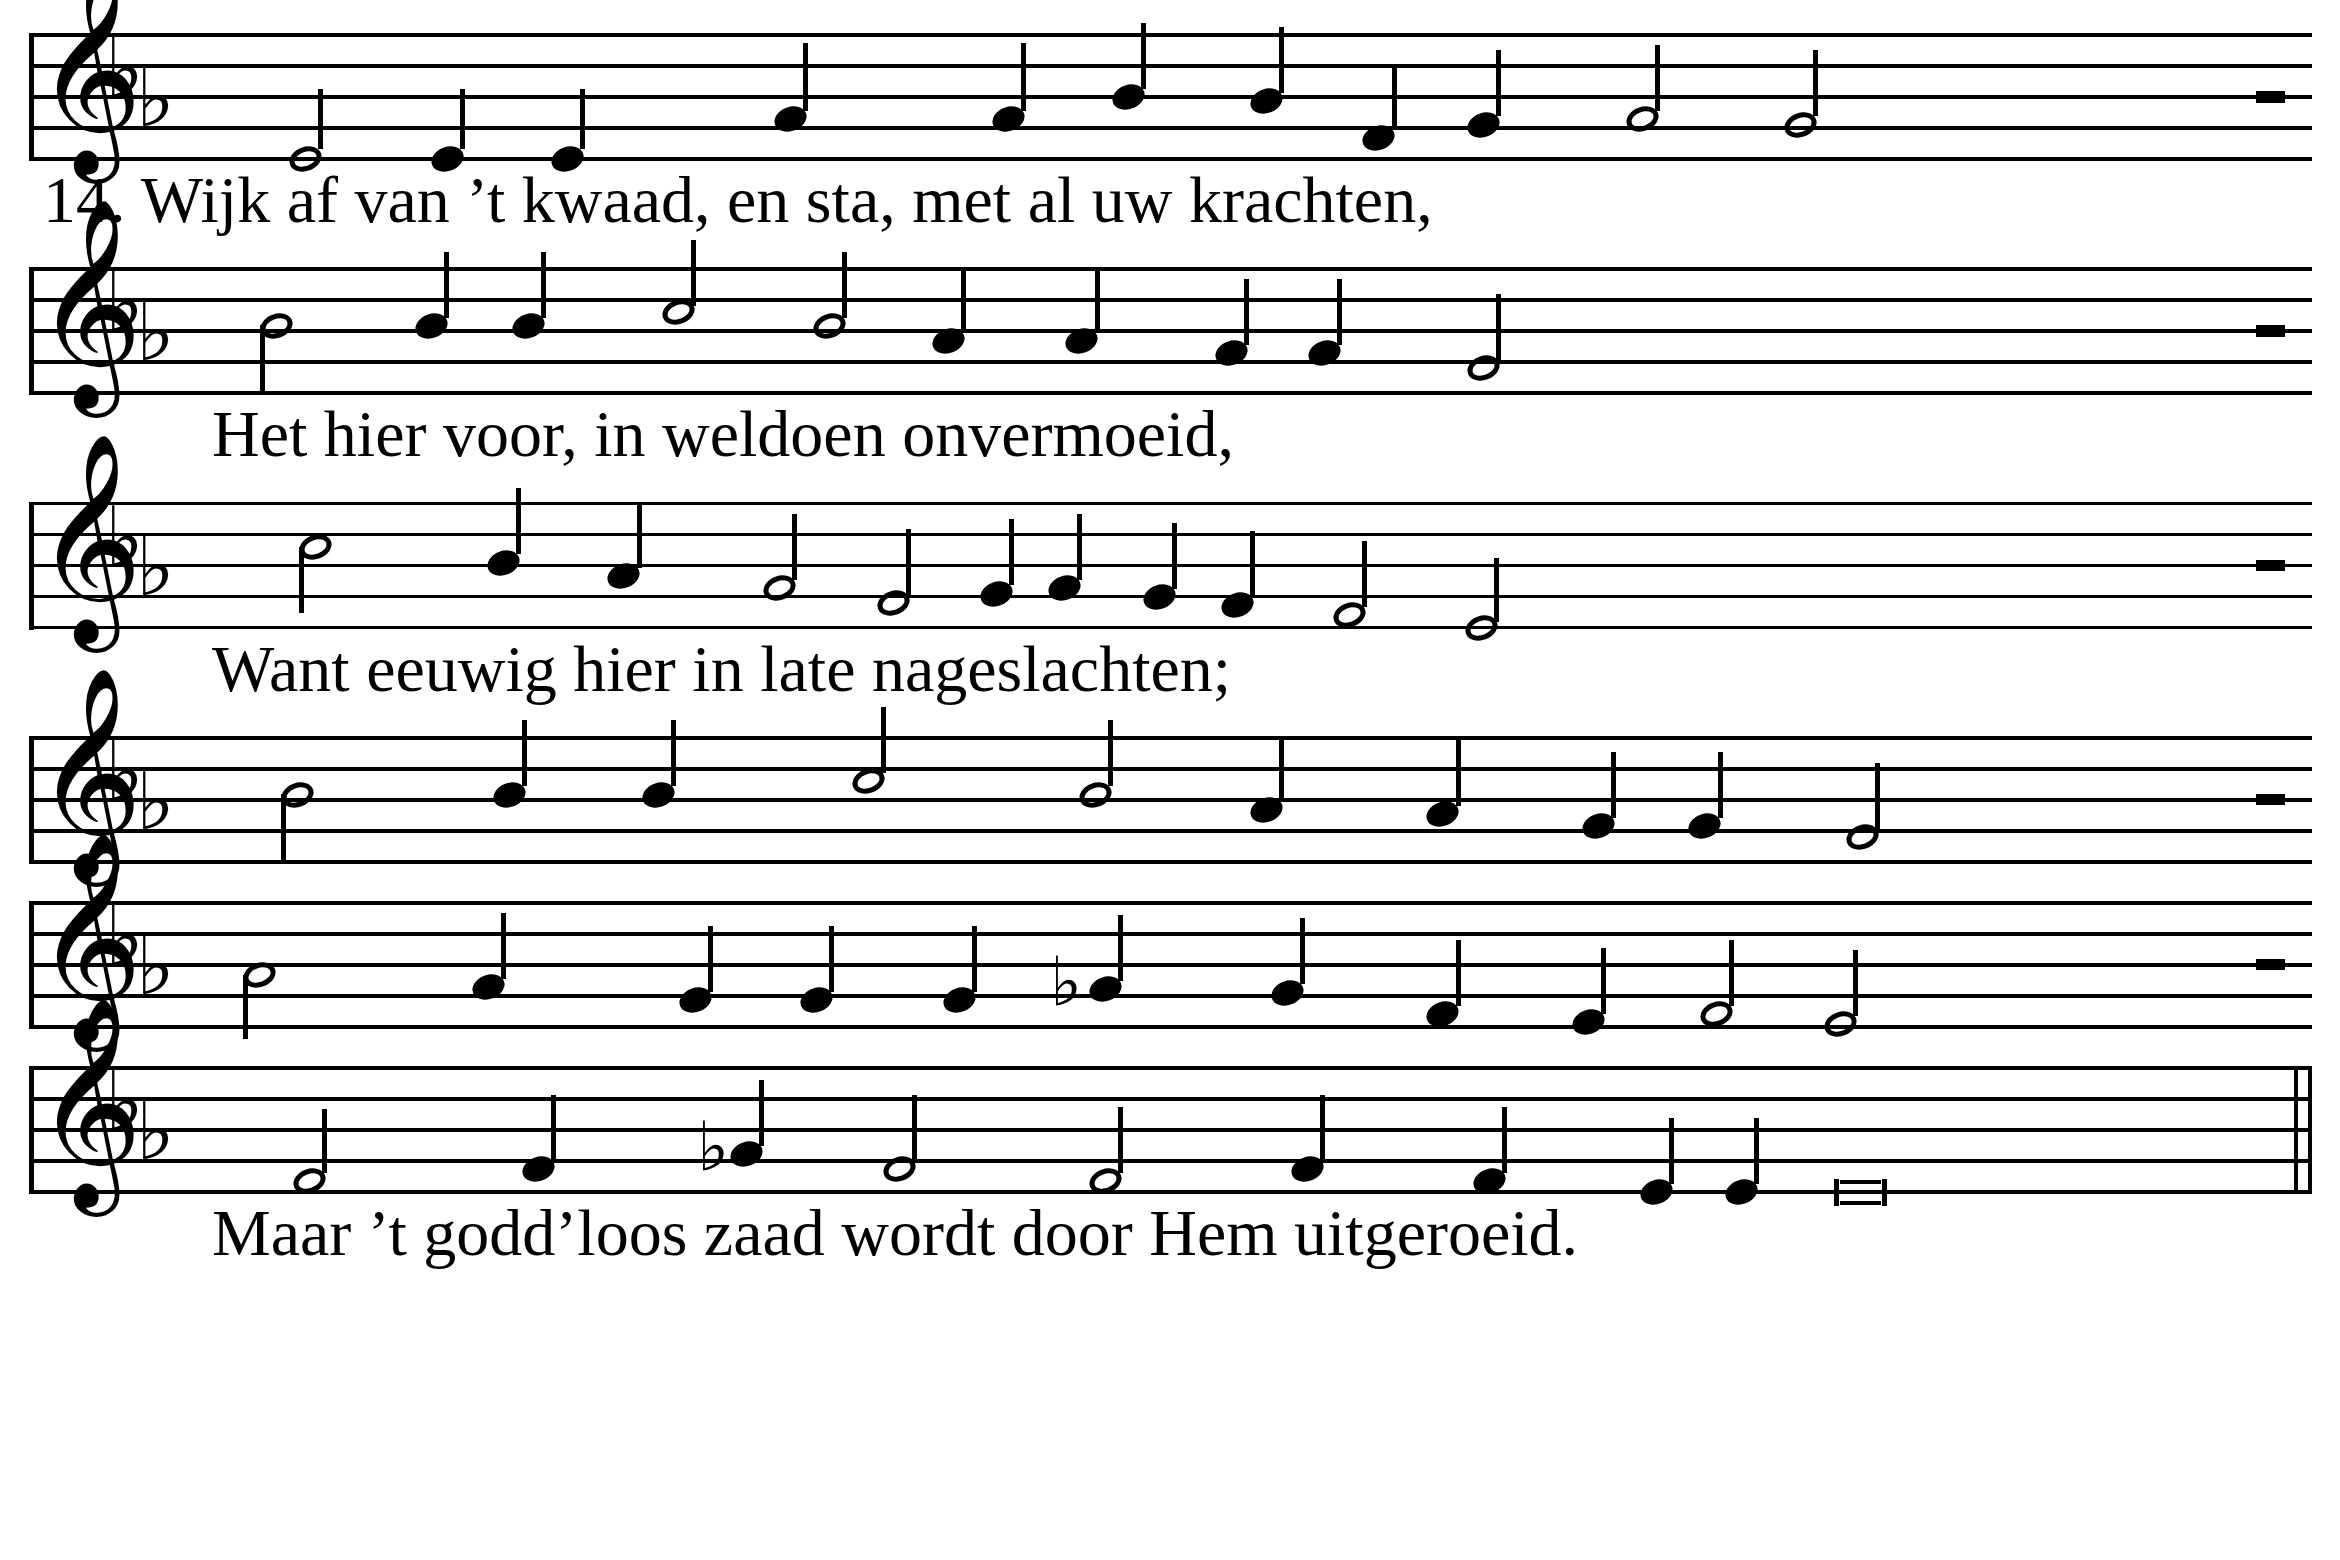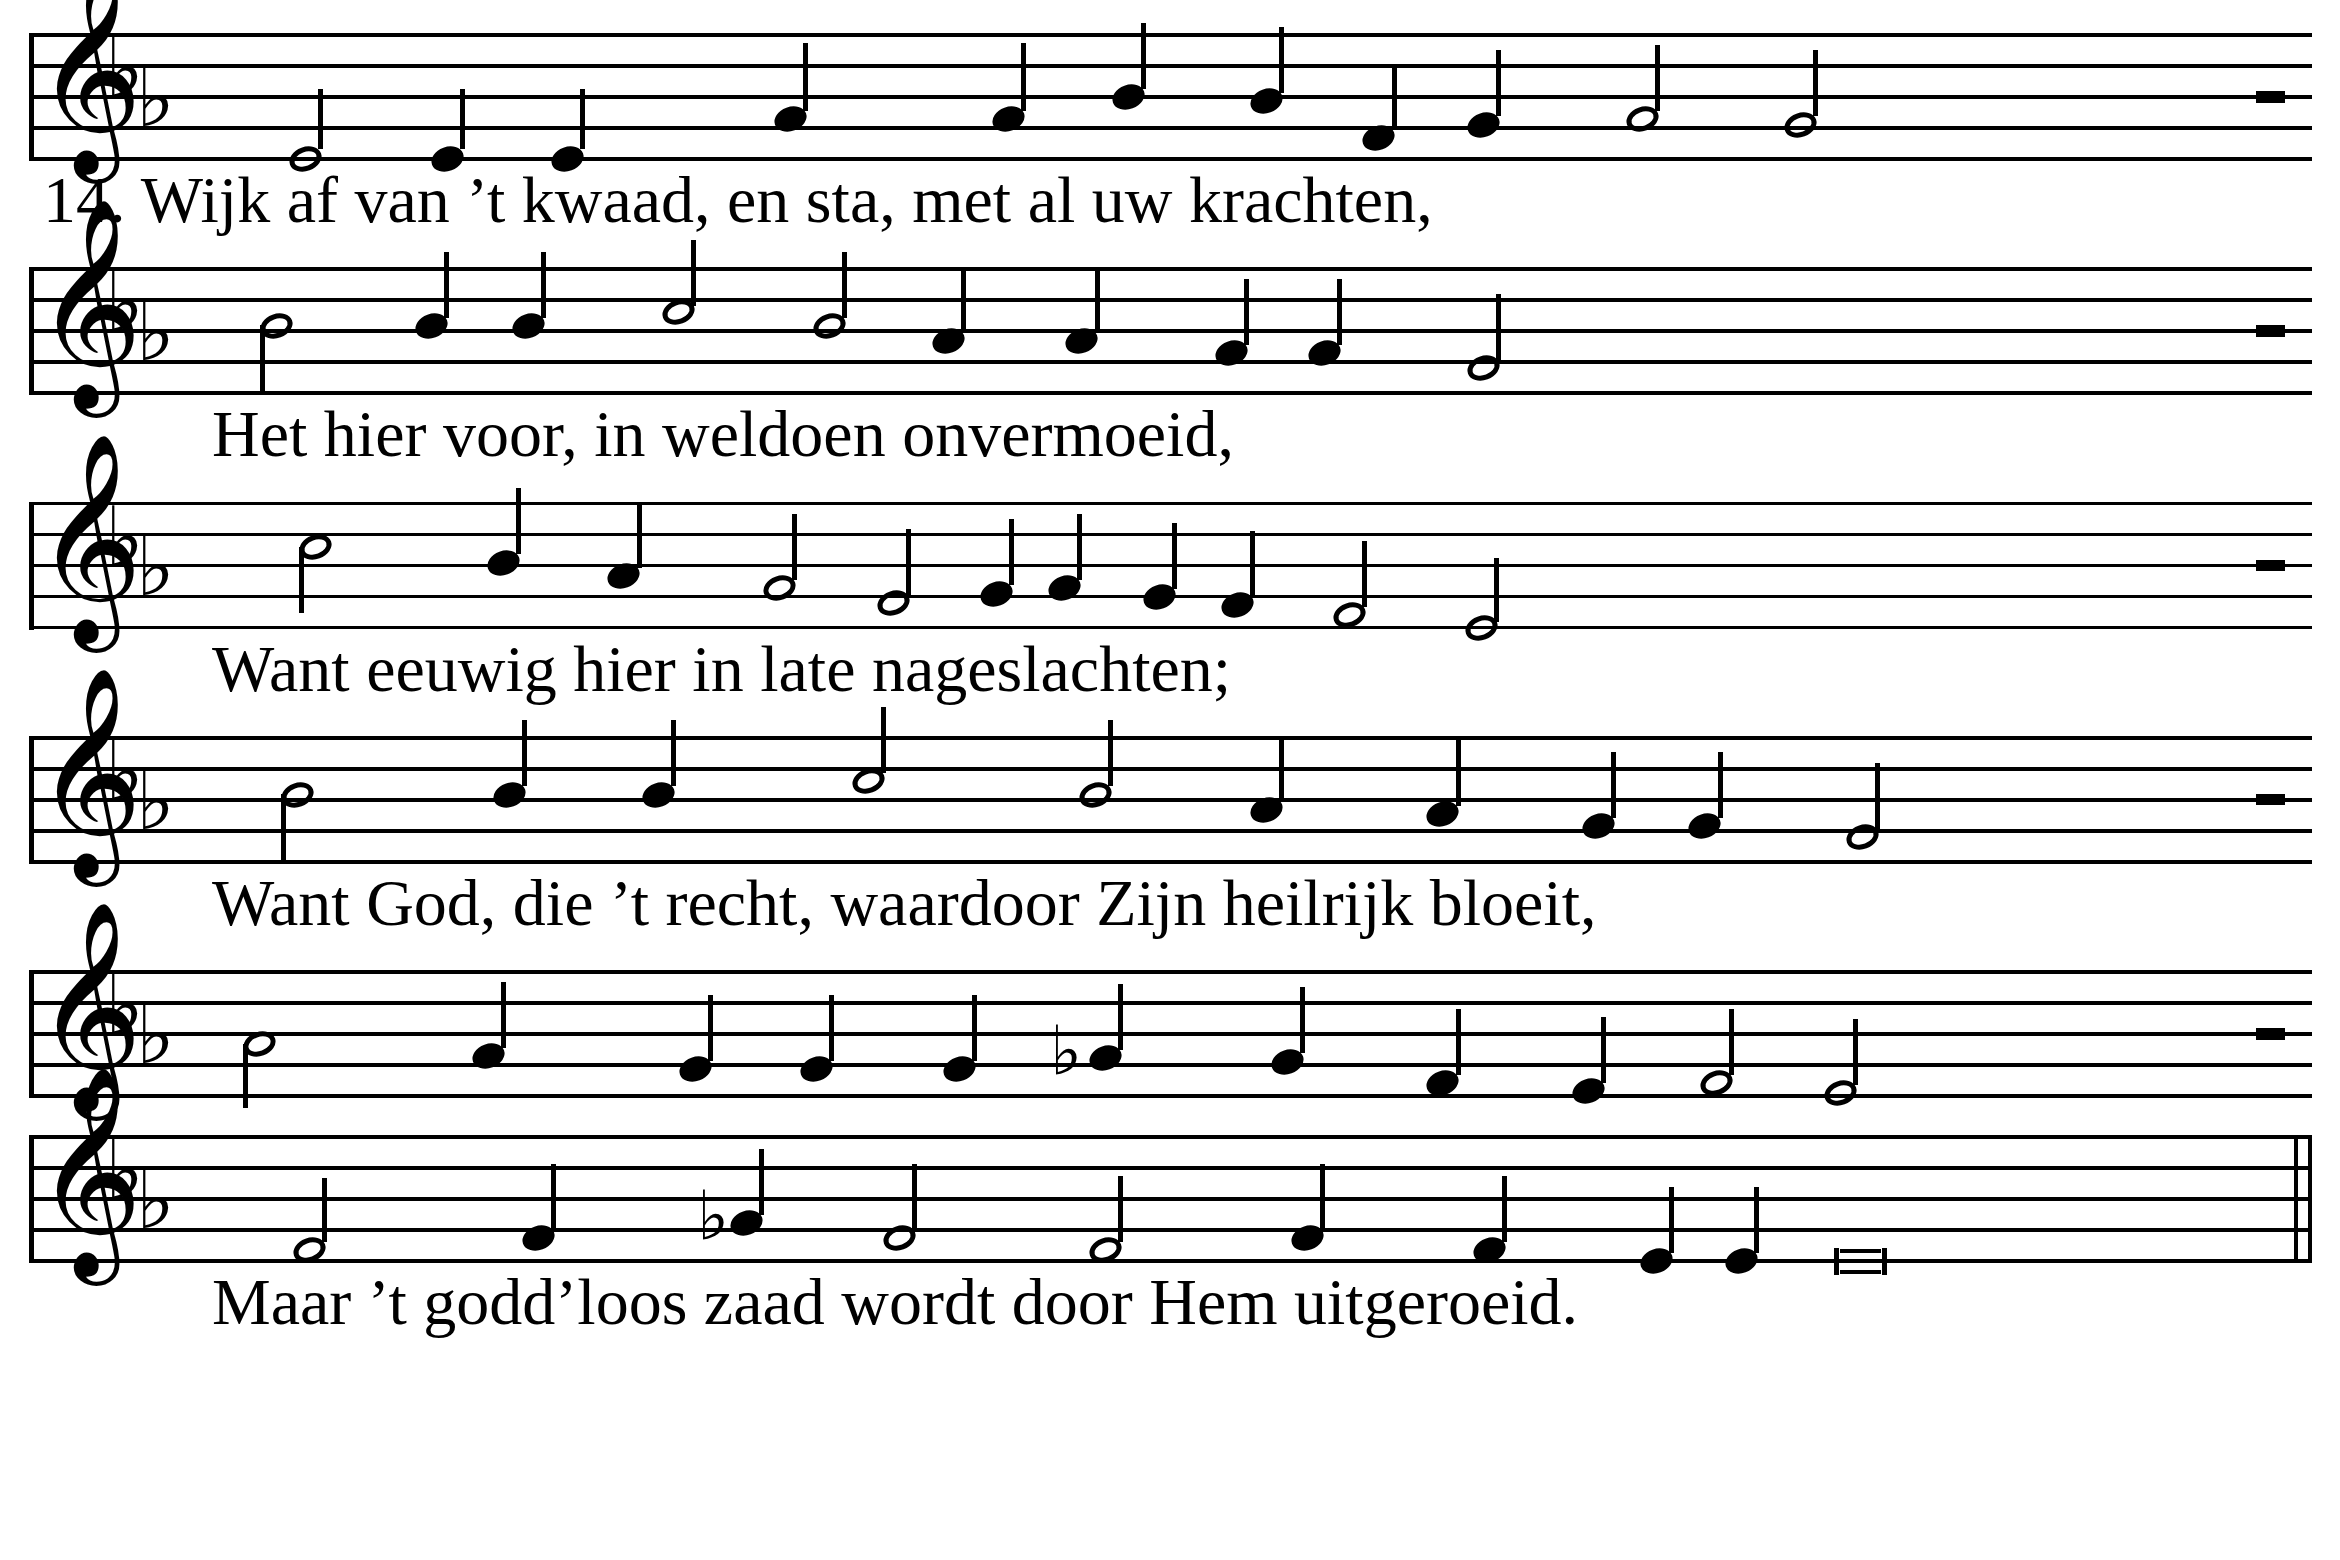--- a/index.html
+++ b/index.html
@@ -357,21 +357,20 @@
       <div class="stem" style="left:1611px; top:49px; height:66px;"></div>
 
       <div class="note" style="left:1688px; top:111px;"></div>
       <div class="stem" style="left:1718px; top:49px; height:66px;"></div>
 
       <div class="note half" style="left:1846px; top:122px;"></div>
       <div class="stem" style="left:1875px; top:60px; height:66px;"></div>
 
       <div class="rest" style="right:56px; top:91px;"></div>
     </div>
-    <div class="lyric rest-line">Want God, die ’t recht, waardoor Zijn heilrijk bloeit,</div>
   </div>
 
   <div class="system">
     <div class="staff">
       <div class="line l1"></div>
       <div class="line l2"></div>
       <div class="line l3"></div>
       <div class="line l4"></div>
       <div class="line l5"></div>
       <div class="barline-left"></div>

